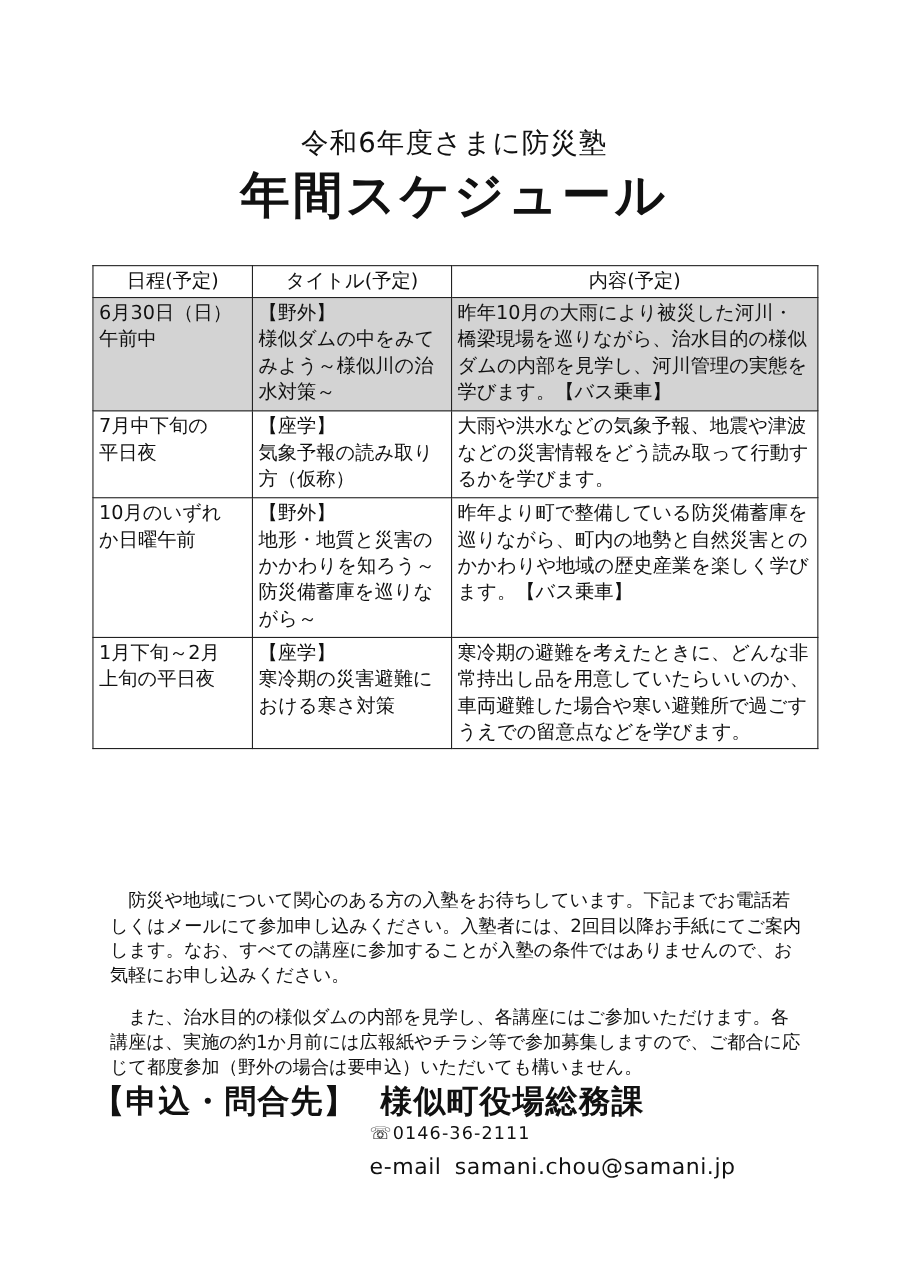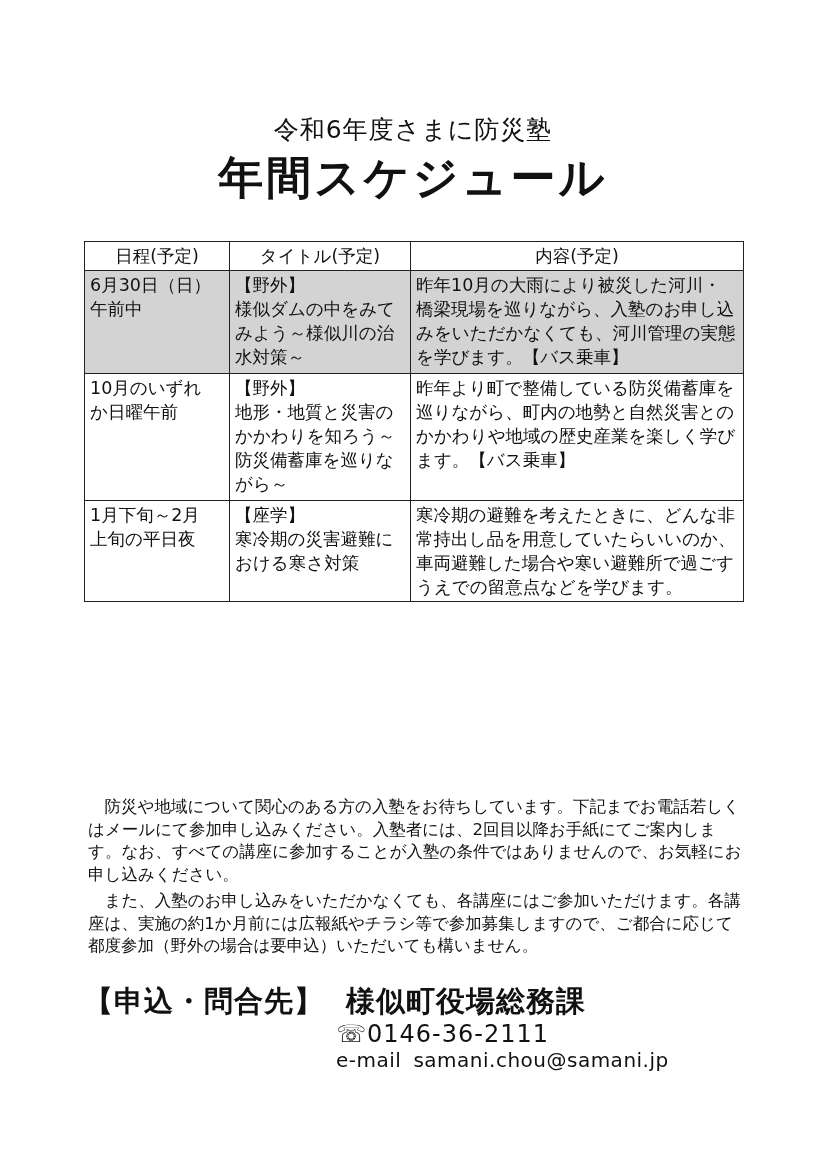--- a/index.html
+++ b/index.html
@@ -13,25 +13,25 @@
                      border-collapse: collapse; font-size: 17.5px; line-height: 24px; }
     table.schedule th, table.schedule td { border: 1.5px solid #222; vertical-align: top;
                      padding: 2px 5px; text-align: left; font-weight: normal; }
     table.schedule th { text-align: center; height: 24px; }
     .col-date { width: 134px; }
     .col-title { width: 170px; }
     tr.shaded td { background: #d3d3d3; }
     .pre { white-space: pre-line; }
     .notice { position: absolute; top: 792px; left: 84px; width: 664px;
               font-size: 16.5px; line-height: 22.5px; }
-    .notice p { margin: 4px; white-space: pre-line; }
+    .notice p { margin: 16px; white-space: pre-line; }
     .contact-head { position: absolute; top: 982px; left: 84px; font-size: 29px; font-weight: bold;
                     letter-spacing: 1px; white-space: nowrap; }
     .contact-head .dept { margin-left: 22px; }
-    .tel { position: absolute; top: 1020px; left: 336px; font-size: 24px; letter-spacing: 1px; }
+    .tel { position: absolute; top: 1020px; left: 336px; font-size: 16px; letter-spacing: 1px; }
     .email { position: absolute; top: 1048px; left: 336px; font-size: 20px; letter-spacing: 0.5px; }
     .email .addr { margin-left: 12px; }
   </style>
 </head>
 <body>
 
 <div class="subtitle">令和6年度さまに防災塾</div>
 <div class="title">年間スケジュール</div>
 
 <table class="schedule">
@@ -43,21 +43,30 @@
     </tr>
   </thead>
   <tbody>
     <tr class="shaded" style="height:103px">
       <td class="pre">6月30日（日）
 午前中</td>
       <td>
         <div>【野外】</div>
         <div>様似ダムの中をみてみよう～様似川の治水対策～</div>
       </td>
-      <td>昨年10月の大雨により被災した河川・橋梁現場を巡りながら、入塾のお申し込みをいただかなくても、河川管理の実態を学びます。【バス乗車】</td>
+      <td>昨年10月の大雨により被災した河川・橋梁現場を巡りながら、治水目的の様似ダムの内部を見学し、河川管理の実態を学びます。【バス乗車】</td>
+    </tr>
+    <tr style="height:79px">
+      <td class="pre">7月中下旬の
+平日夜</td>
+      <td>
+        <div>【座学】</div>
+        <div>気象予報の読み取り方（仮称）</div>
+      </td>
+      <td>大雨や洪水などの気象予報、地震や津波などの災害情報をどう読み取って行動するかを学びます。</td>
     </tr>
     <tr style="height:127px">
       <td class="pre">10月のいずれ
 か日曜午前</td>
       <td>
         <div>【野外】</div>
         <div>地形・地質と災害のかかわりを知ろう～防災備蓄庫を巡りながら～</div>
       </td>
       <td>昨年より町で整備している防災備蓄庫を巡りながら、町内の地勢と自然災害とのかかわりや地域の歴史産業を楽しく学びます。【バス乗車】</td>
     </tr>
@@ -68,21 +77,21 @@
         <div>【座学】</div>
         <div>寒冷期の災害避難における寒さ対策</div>
       </td>
       <td>寒冷期の避難を考えたときに、どんな非常持出し品を用意していたらいいのか、車両避難した場合や寒い避難所で過ごすうえでの留意点などを学びます。</td>
     </tr>
   </tbody>
 </table>
 
 <div class="notice">
   <p>　防災や地域について関心のある方の入塾をお待ちしています。下記までお電話若しくはメールにて参加申し込みください。入塾者には、2回目以降お手紙にてご案内します。なお、すべての講座に参加することが入塾の条件ではありませんので、お気軽にお申し込みください。</p>
-  <p>　また、入塾のお申し込みをいただかなくても、各講座にはご参加いただけます。各講座は、実施の約1か月前には広報紙やチラシ等で参加募集しますので、ご都合に応じて都度参加（野外の場合は要申込）いただいても構いません。</p>
+  <p>　また、治水目的の様似ダムの内部を見学し、各講座にはご参加いただけます。各講座は、実施の約1か月前には広報紙やチラシ等で参加募集しますので、ご都合に応じて都度参加（野外の場合は要申込）いただいても構いません。</p>
 </div>
 
 <div class="contact-head">
   <span>【申込・問合先】</span><span class="dept">様似町役場総務課</span>
 </div>
 <div class="tel">
   <span>☏</span><span>0146-36-2111</span>
 </div>
 <div class="email">
   <span>e-mail</span><span class="addr">samani.chou@samani.jp</span>

